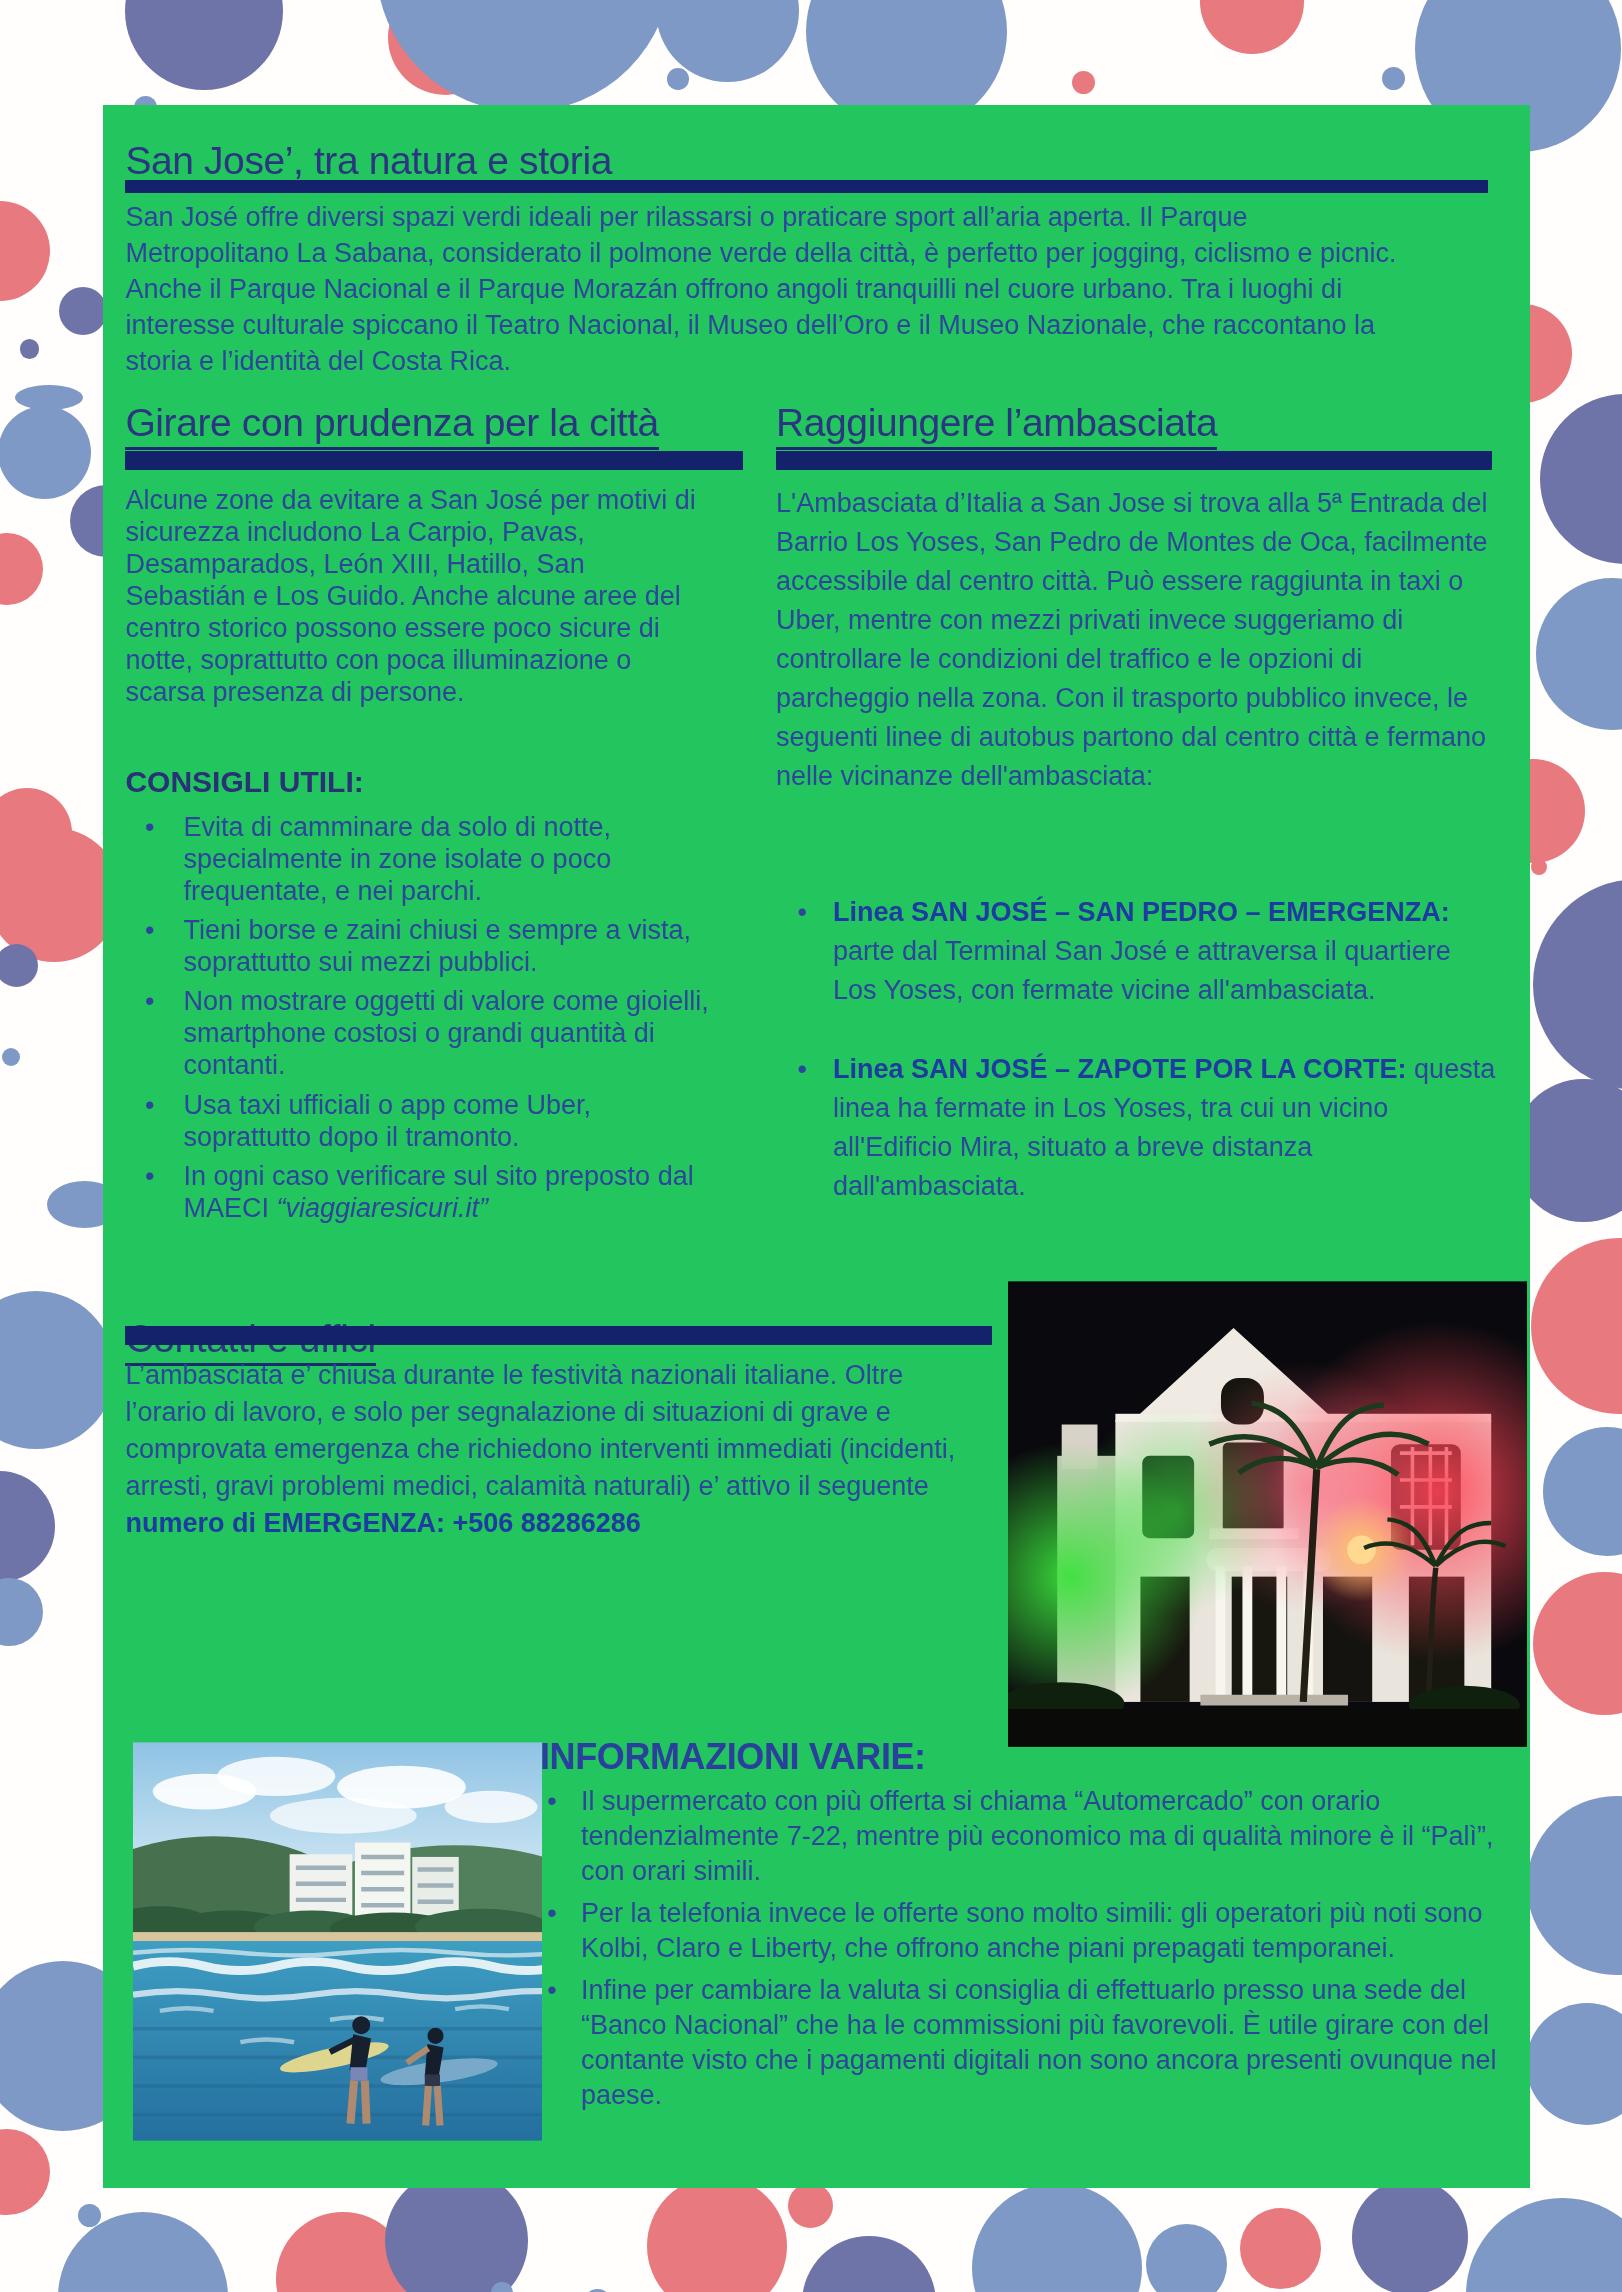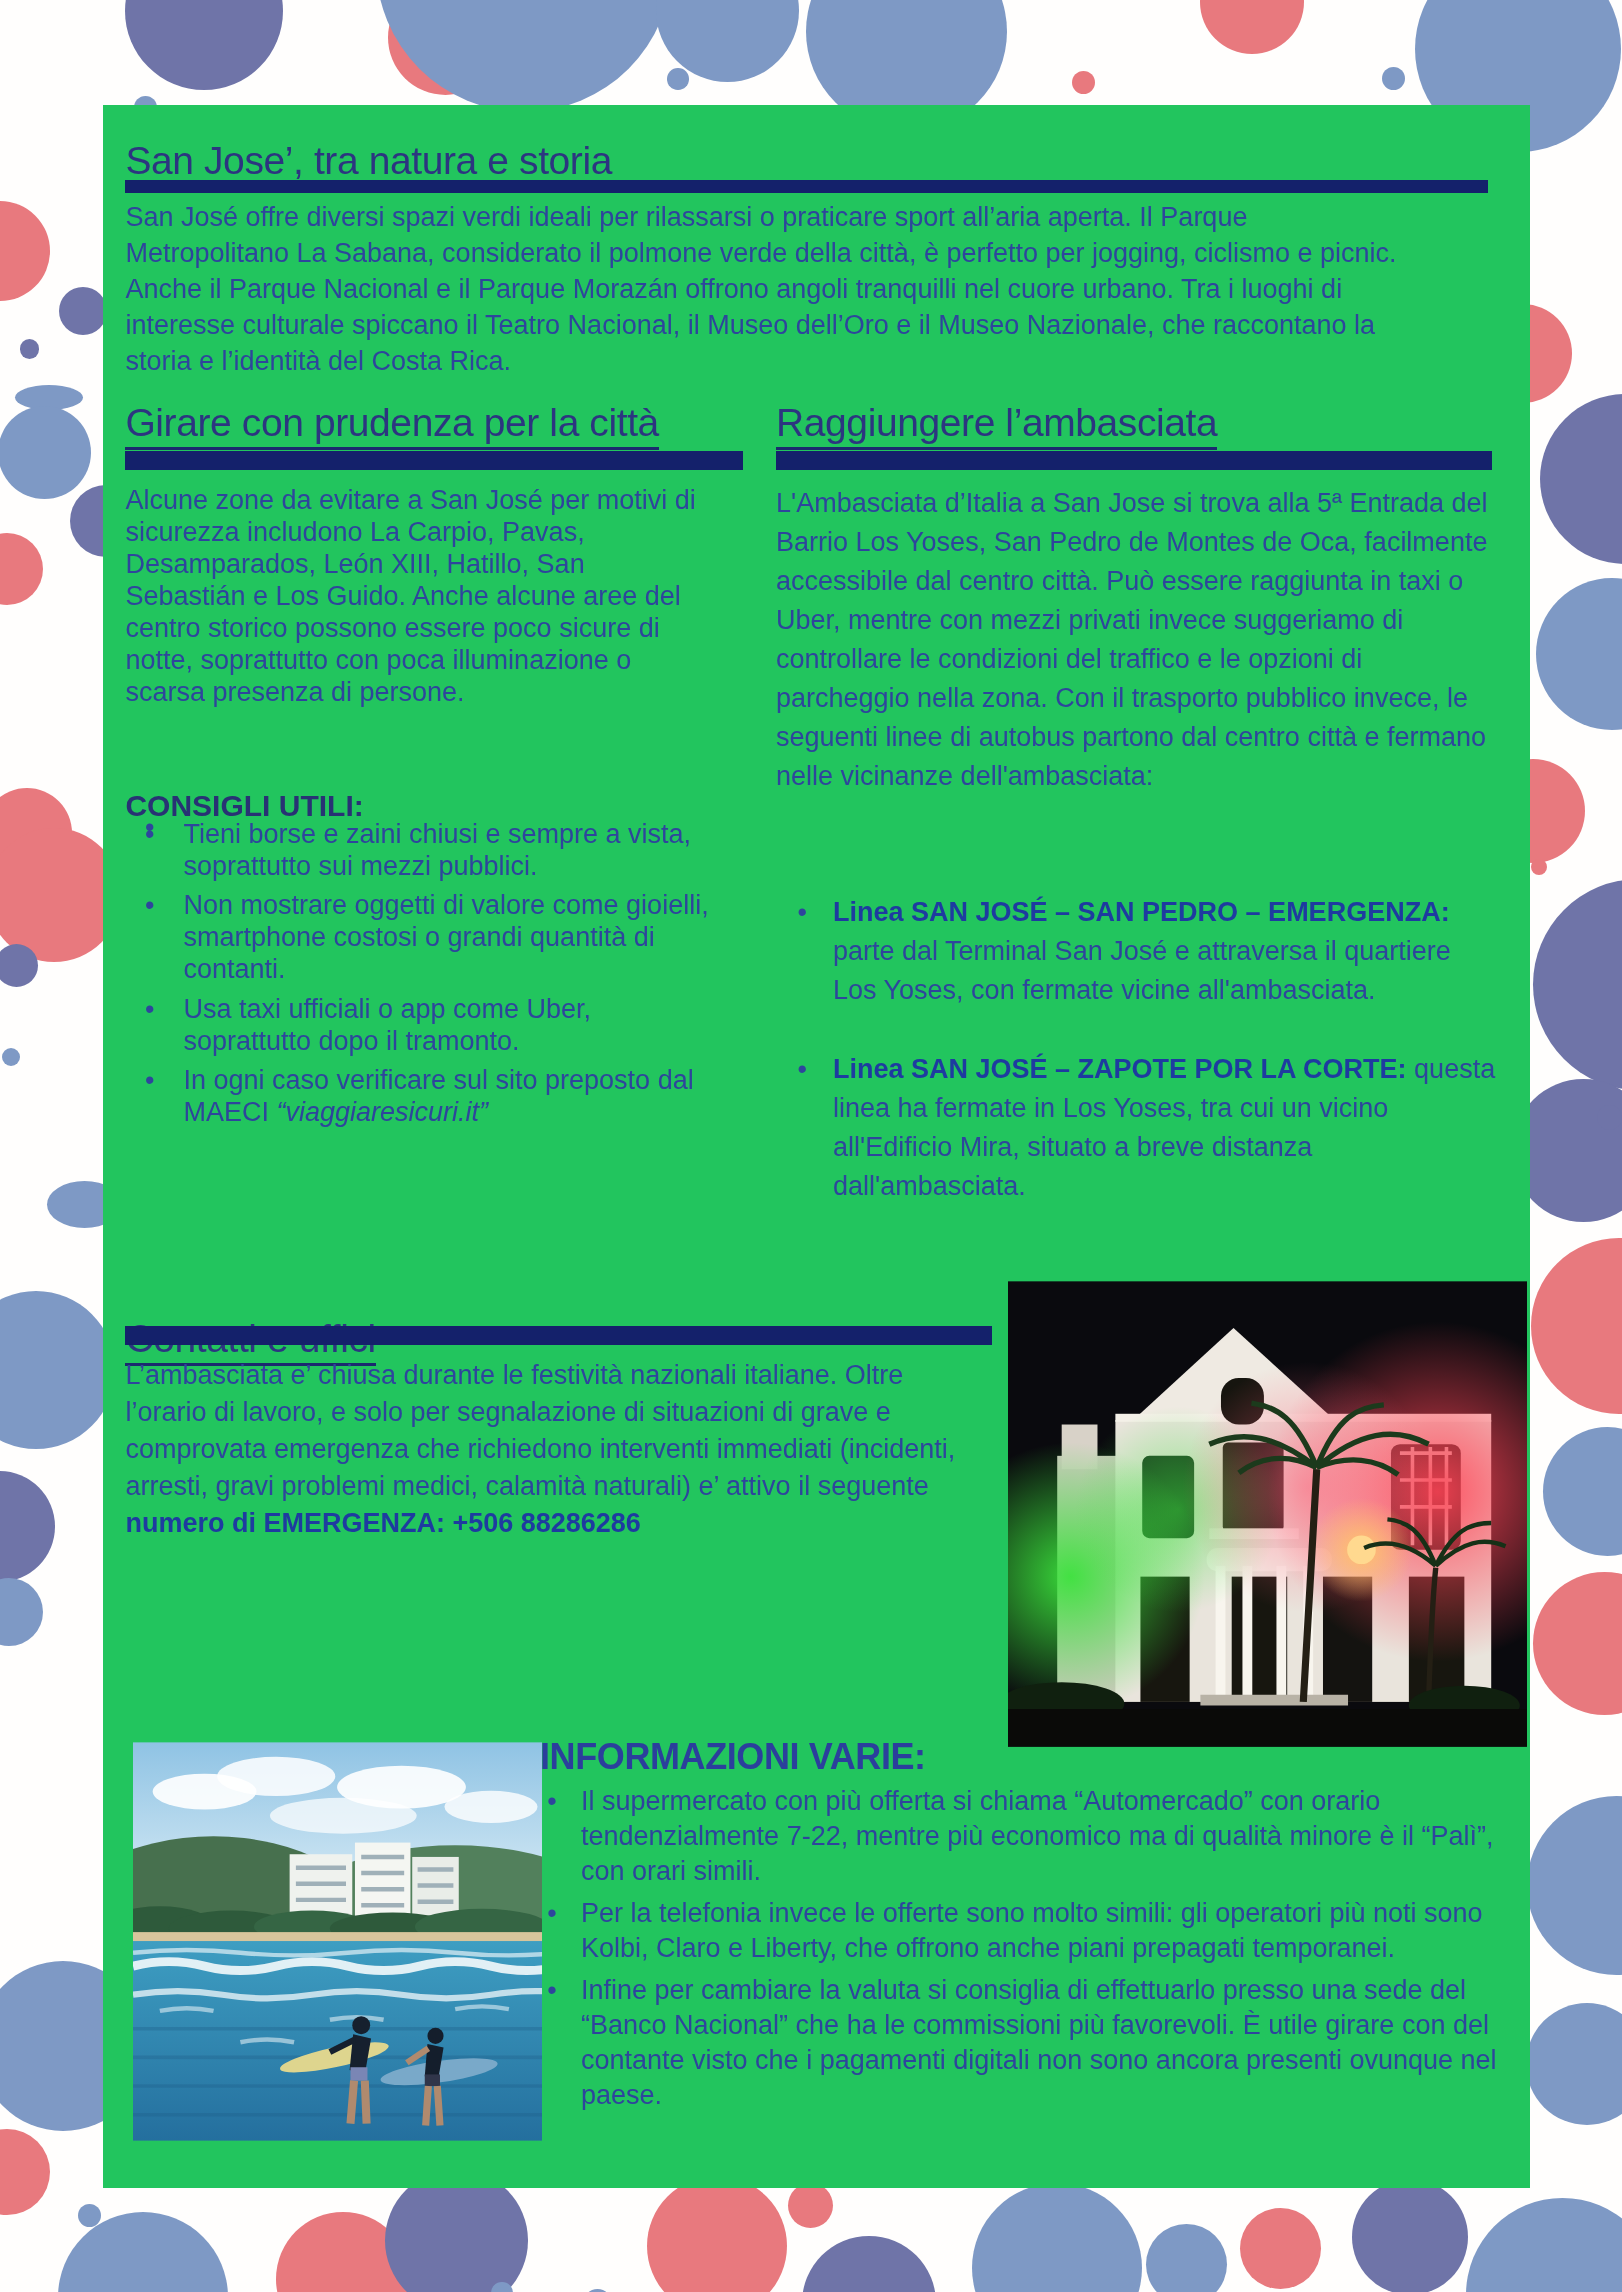--- a/index.html
+++ b/index.html
@@ -23,21 +23,21 @@
     white-space:nowrap;
   }
   .h-section .hline { display:inline-block; border-bottom:3.6px solid #1b2a6e; padding-bottom:1.8px; }
   .bar { background:var(--bar,#14216b); height:19px; }
   .body-text { font-size:27px; color:var(--body,#2e459c); }
   .lh36 { line-height:32px; }
   .lh40 { line-height:36px; }
   .lh41 { line-height:37px; }
   .lh43 { line-height:39px; }
   .bold-blue { font-weight:bold; color:var(--boldblue,#1e3ba0); }
-  .subhead { font-weight:bold; font-size:30px; color:#283274;margin-top:24px; }
+  .subhead { font-weight:bold; font-size:30px; color:#283274; }
   .misc-head { font-weight:bold; font-size:36px; color:#2b3f9c; letter-spacing:-0.4px; }
   ul.blist { list-style:none; }
   ul.blist li { position:relative; }
   ul.blist li .marker { position:absolute; font-size:27px; }
   .run-b { font-weight:bold; color:var(--boldblue,#1e3ba0); }
   .run-i { font-style:italic; }
   svg { display:block; }
 </style>
 </head>
 <body style="--heading: #2c3580; --bar: #14216b; --body: #2e459c; --boldblue: #1e3ba0;">
@@ -108,21 +108,21 @@
   <div class="abs bar" style="left:22.4px; top:75px; width:1363px; height:13.4px;"></div>
   <div class="abs body-text lh40" style="left:22.4px; top:94px; width:1272px;">San José offre diversi spazi verdi ideali per rilassarsi o praticare sport all’aria aperta. Il Parque Metropolitano La Sabana, considerato il polmone verde della città, è perfetto per jogging, ciclismo e picnic. Anche il Parque Nacional e il Parque Morazán offrono angoli tranquilli nel cuore urbano. Tra i luoghi di interesse culturale spiccano il Teatro Nacional, il Museo dell’Oro e il Museo Nazionale, che raccontano la storia e l’identità del Costa Rica.</div>
 
   <div class="abs h-section" style="left:22.4px; top:296px;text-align:right;">
     <span class="hline">Girare con prudenza per la città</span>
   </div>
   <div class="abs bar" style="left:22.4px; top:346px; width:618px;"></div>
   <div class="abs body-text lh36" style="left:22.4px; top:379px; width:573px;">Alcune zone da evitare a San José per motivi di sicurezza includono La Carpio, Pavas, Desamparados, León XIII, Hatillo, San Sebastián e Los Guido. Anche alcune aree del centro storico possono essere poco sicure di notte, soprattutto con poca illuminazione o scarsa presenza di persone.</div>
   <div class="abs subhead" style="left:22.4px; top:660px;">CONSIGLI UTILI:</div>
   <ul class="abs blist body-text lh36" style="left:22.4px; top:706px; width:596px;">
-      <li style="padding-left: 58px;"><span class="marker" style="left: 19.7px;">•</span></li>
+      <li style="padding-left: 58px;"><span class="marker" style="left: 19.7px;">•</span><span>Evita di camminare da solo di notte, specialmente in zone isolate o poco frequentate, e nei parchi.</span></li>
       <li style="padding-left: 58px; margin-top: 7.2px;"><span class="marker" style="left: 19.7px;">•</span><span>Tieni borse e zaini chiusi e sempre a vista, soprattutto sui mezzi pubblici.</span></li>
       <li style="padding-left: 58px; margin-top: 7.2px;"><span class="marker" style="left: 19.7px;">•</span><span>Non mostrare oggetti di valore come gioielli, smartphone costosi o grandi quantità di contanti.</span></li>
       <li style="padding-left: 58px; margin-top: 7.2px;"><span class="marker" style="left: 19.7px;">•</span><span>Usa taxi ufficiali o app come Uber, soprattutto dopo il tramonto.</span></li>
       <li style="padding-left: 58px; margin-top: 7.2px;"><span class="marker" style="left: 19.7px;">•</span><span>In ogni caso verificare sul sito preposto dal MAECI </span><span class="run-i">“viaggiaresicuri.it”</span></li>
     </ul>
 
   <div class="abs h-section" style="left:673px; top:296px;">
     <span class="hline">Raggiungere l’ambasciata</span>
   </div>
   <div class="abs bar" style="left:673px; top:346px; width:716px;"></div>

